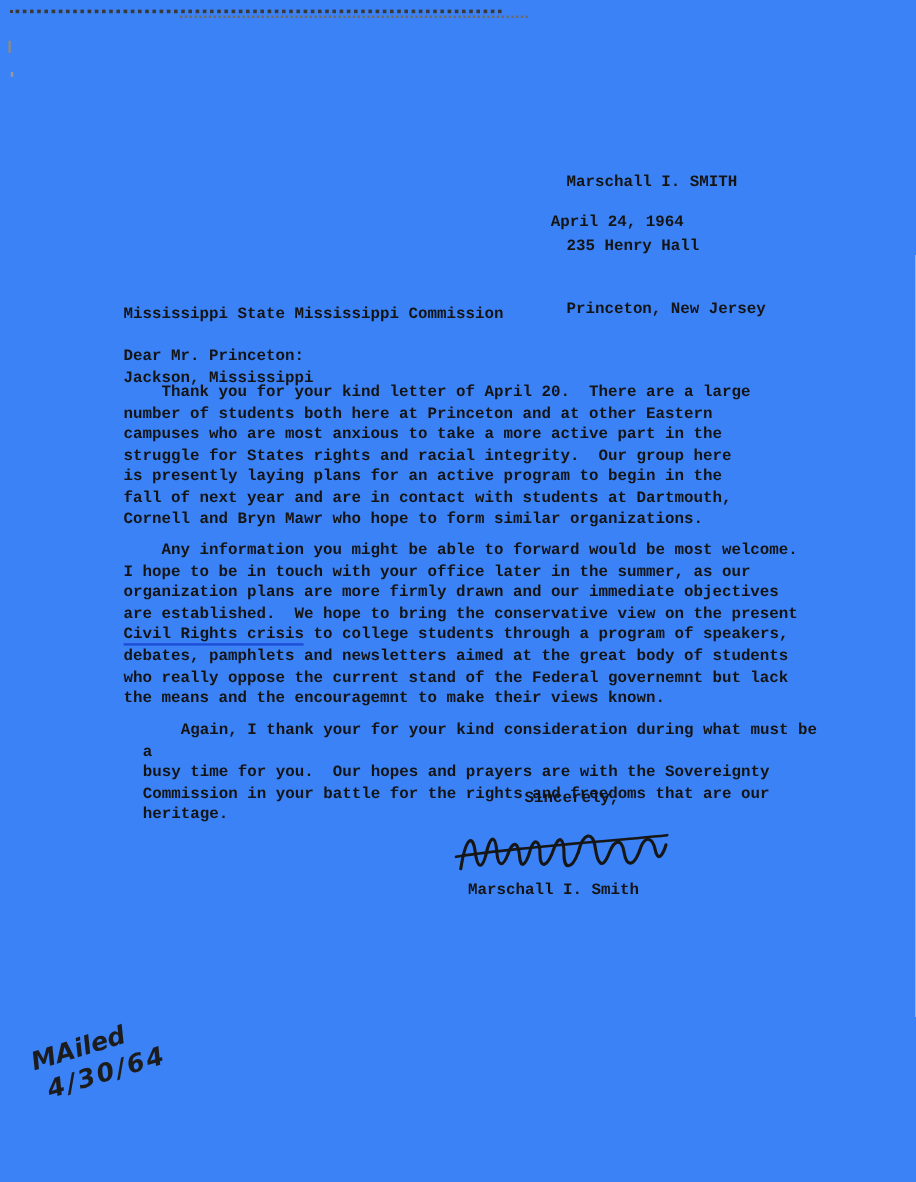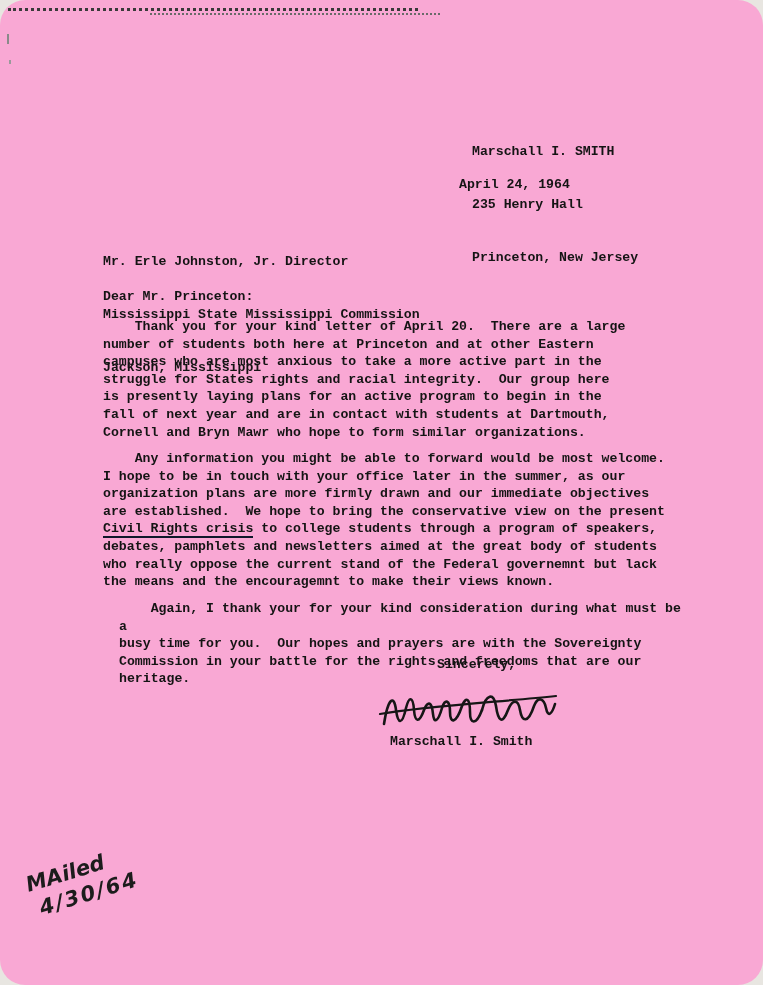--- a/index.html
+++ b/index.html
@@ -5,37 +5,36 @@
   html, body {
     margin: 0;
     padding: 0;
     background: #e8e6e1;
   }
   .page {
     position: relative;
     width: 763px;
     height: 985px;
     margin: 0 auto;
-    background: #f9a8d4;
+    background: #3b82f6;
     overflow: hidden;
     font-family: "Liberation Mono", "DejaVu Sans Mono", monospace;
     color: #141414;
-    border-radius: 25px;
   }
   .typed {
     font-size: 13.2px;
     line-height: 17.6px;
     font-weight: bold;
     letter-spacing: 0px;
     white-space: pre-wrap;
   }
   .block { position: absolute; }
   .para { width: 575px; }
   .hand-underline {
-    border-bottom: 2px solid #0f172a;
+    border-bottom: 2px solid #1d4ed8;
     padding-bottom: 0px;
   }
   
   .artifact-dots-1 {
     position: absolute;
     top: 8px; left: 8px;
     width: 410px; height: 0;
     border-top: 3px dotted #3a3a3a;
   }
   .artifact-dots-2 {
@@ -89,21 +88,20 @@
 
   <div class="block typed" style="top:108px; left:472px;">
     <div>Marschall I. SMITH</div>
     <div>235 Henry Hall</div>
     <div>Princeton, New Jersey</div>
   </div>
 
   <div class="block typed" style="top:176px; left:459px;">April 24, 1964</div>
 
   <div class="block typed" style="top:218px; left:103px;">
-    <div>Mr. Erle Johnston, Jr. Director</div>
     <div>Mississippi State Mississippi Commission</div>
     <div>Jackson, Mississippi</div>
   </div>
 
   <div class="block typed" style="top:288px; left:103px;">Dear Mr. Princeton:</div>
 
   <div class="block typed para" style="top:318px; left:103px;">    Thank you for your kind letter of April 20.  There are a large
 number of students both here at Princeton and at other Eastern
 campuses who are most anxious to take a more active part in the
 struggle for States rights and racial integrity.  Our group here

